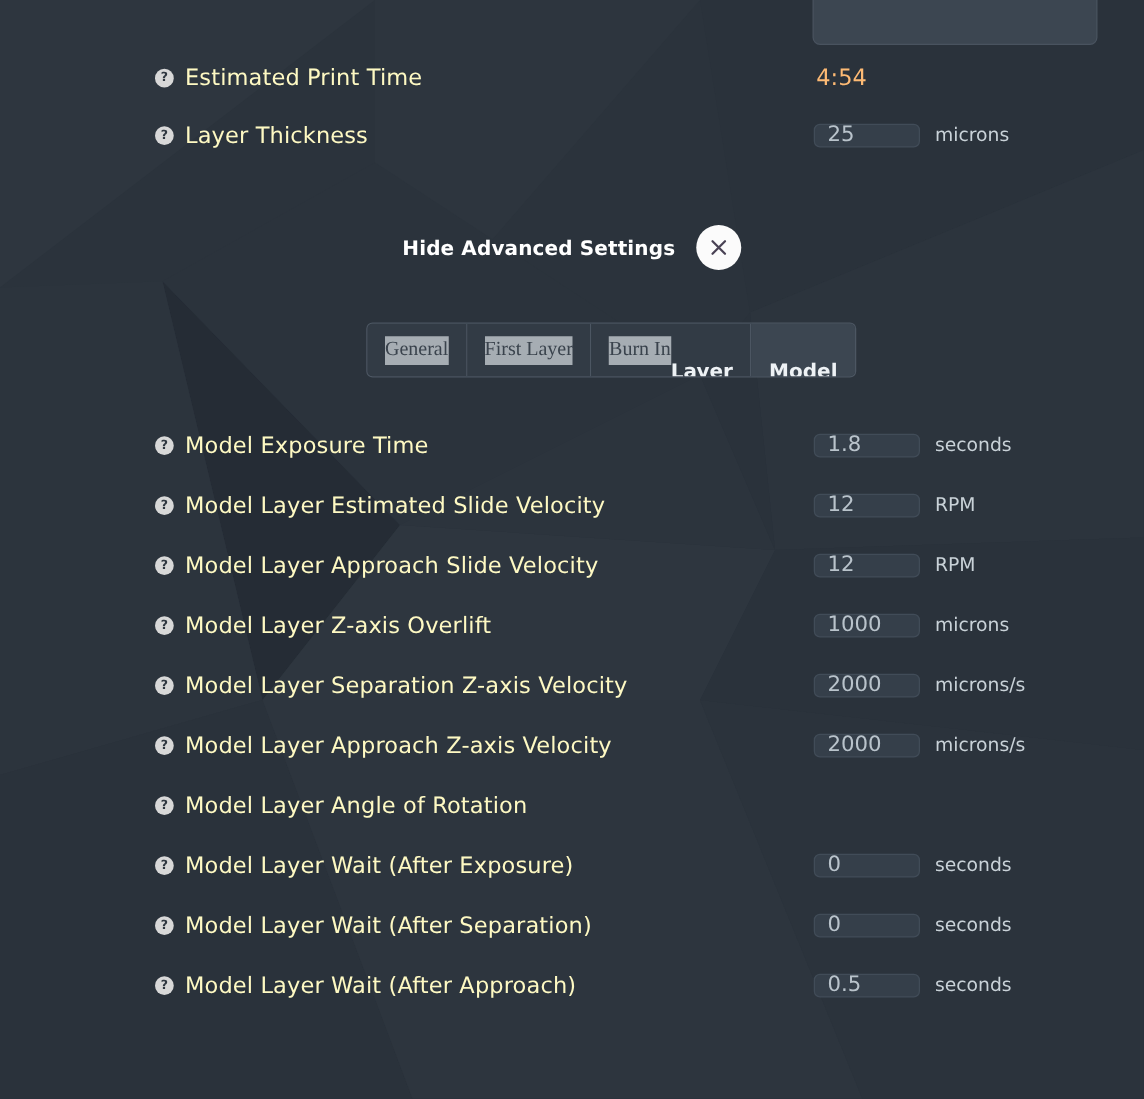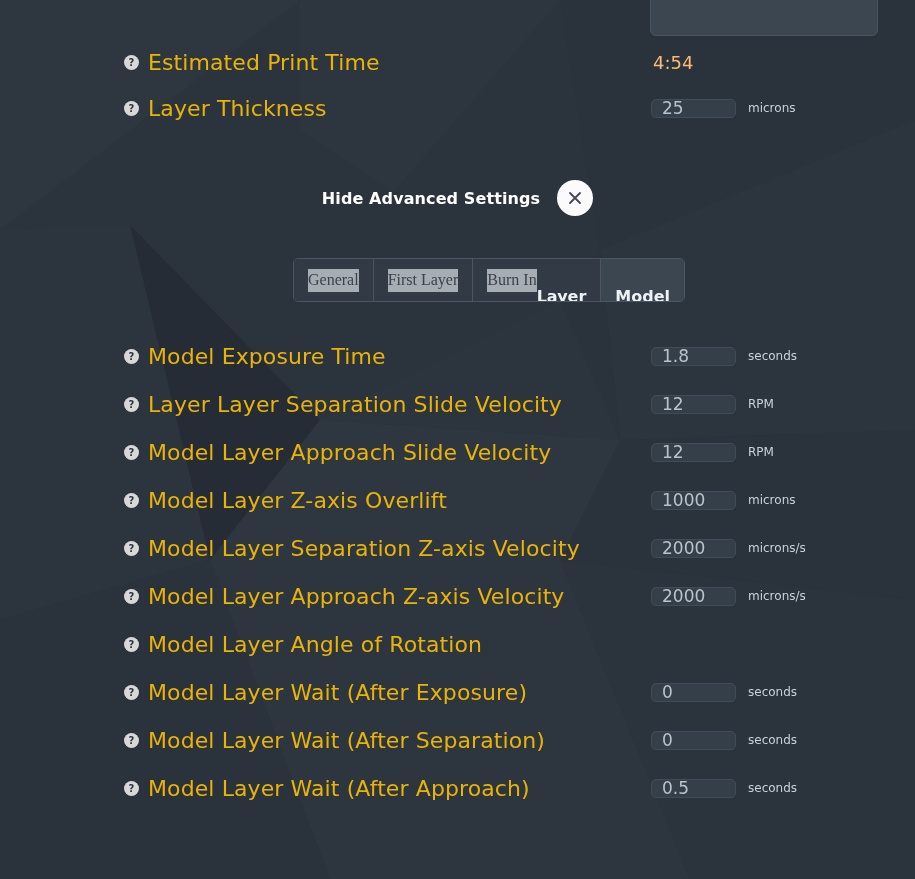--- a/index.html
+++ b/index.html
@@ -62,22 +62,22 @@
     color: #2f3740;
     font-size: 10px;
     font-weight: bold;
     line-height: 15px;
     text-align: center;
     flex: 0 0 auto;
     font-family: "DejaVu Sans", "Liberation Sans", sans-serif;
   }
 
   .row-label {
-    font-size: 22px;
-    color: #eab308;
+    font-size: 18px;
+    color: #fef9c3;
     letter-spacing: 0.1px;
   }
 
   .value-cell {
     position: absolute;
     left: 651px;
     display: flex;
     align-items: center;
     gap: 12px;
   }
@@ -95,21 +95,21 @@
     outline: none;
   }
 
   .plain-value {
     font-size: 18px;
     color: #fdba74;
     padding-left: 2px;
   }
 
   .unit {
-    font-size: 12px;
+    font-size: 15px;
     color: #c9d2d8;
     white-space: nowrap;
   }
 
   
   .top-select {
     position: absolute;
     left: 650px;
     top: -22px;
     width: 228px;
@@ -286,21 +286,21 @@
           <span class="row-label">Model Exposure Time</span>
         </div>
         <div class="value-cell">
           <input class="num-input" type="text" value="1.8" style="">
           <span class="unit">seconds</span>
         </div>
       </div>
       <div class="row" style="top: 389px;">
         <div class="label-cell">
           <span class="help-icon">?</span>
-          <span class="row-label">Layer Layer Separation Slide Velocity</span>
+          <span class="row-label">Model Layer Estimated Slide Velocity</span>
         </div>
         <div class="value-cell">
           <input class="num-input" type="text" value="12" style="">
           <span class="unit">RPM</span>
         </div>
       </div>
       <div class="row" style="top: 437px;">
         <div class="label-cell">
           <span class="help-icon">?</span>
           <span class="row-label">Model Layer Approach Slide Velocity</span>

